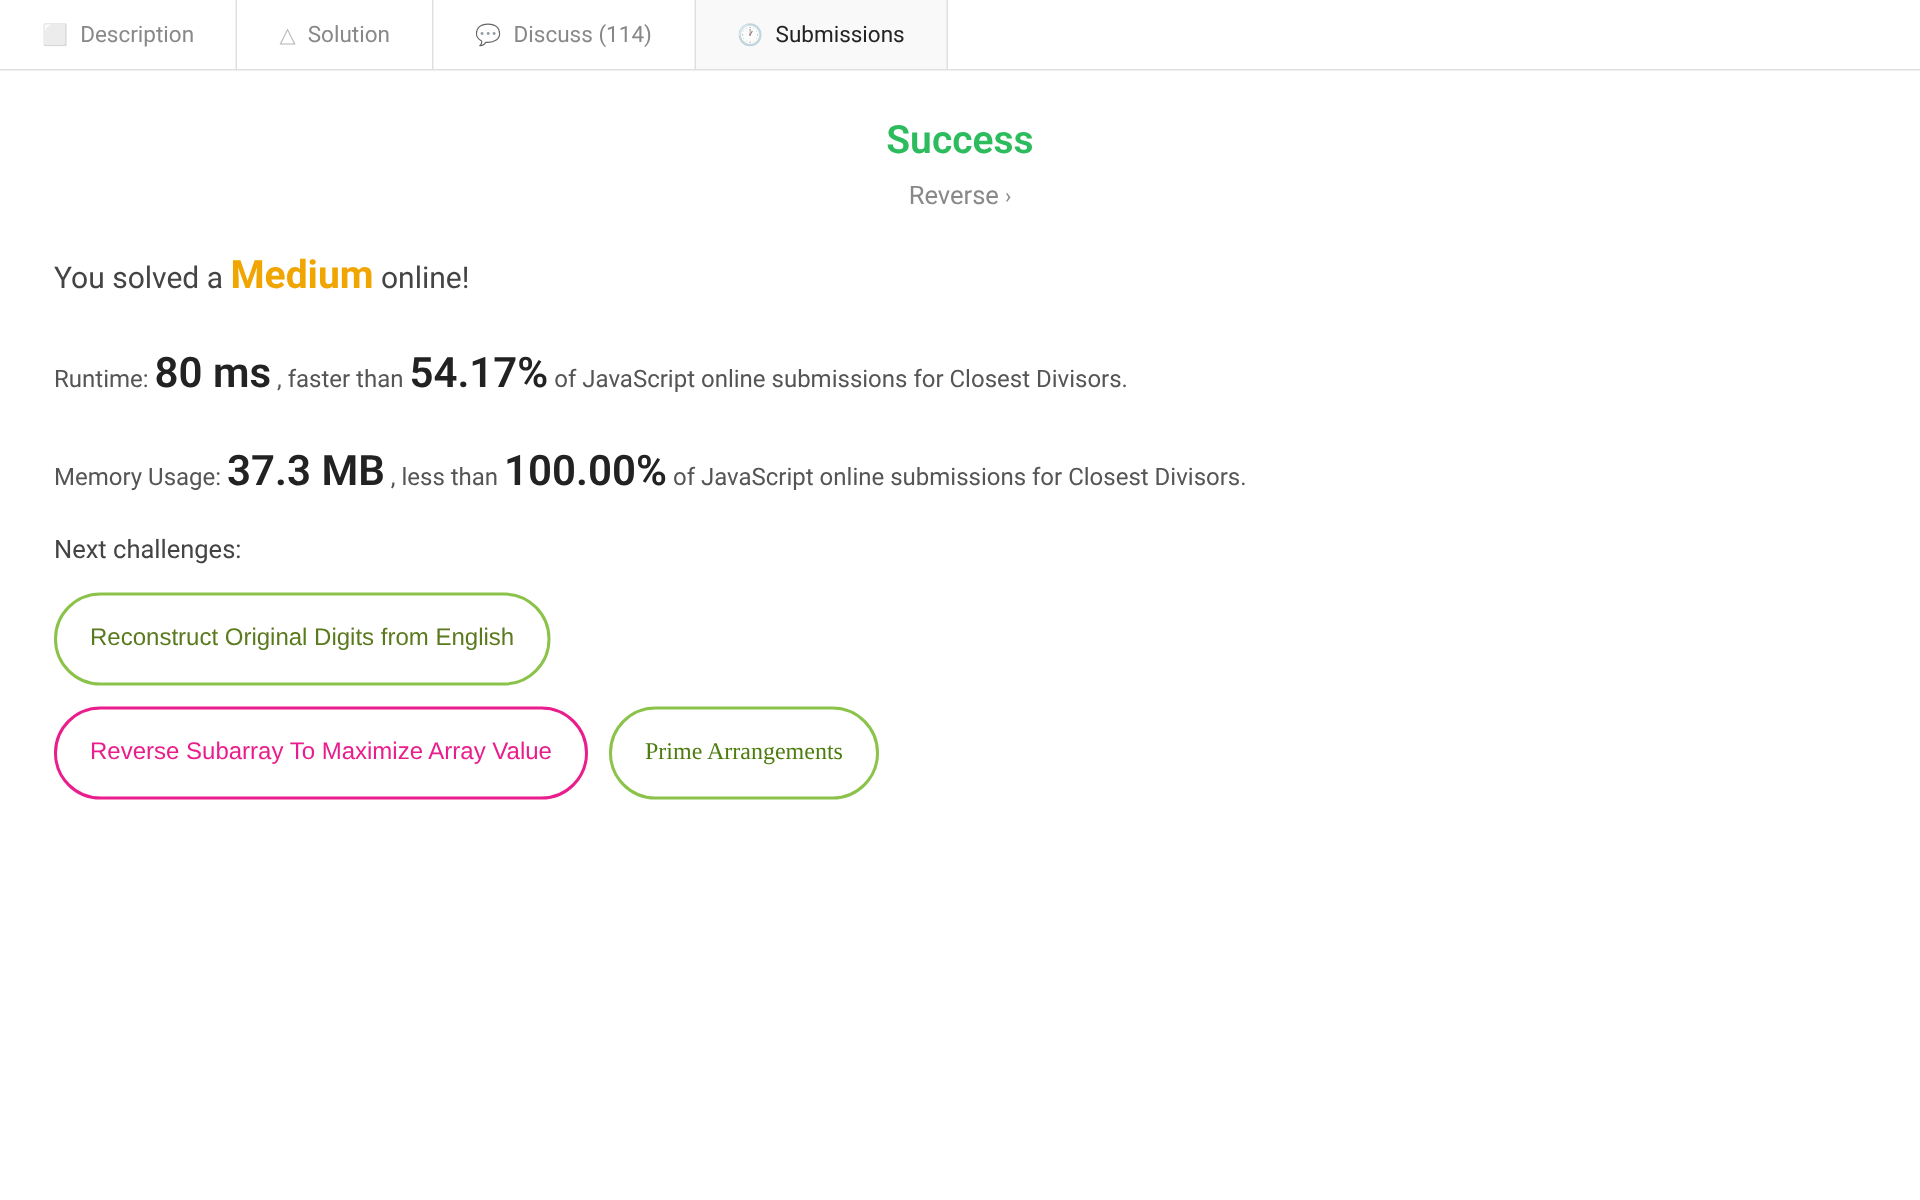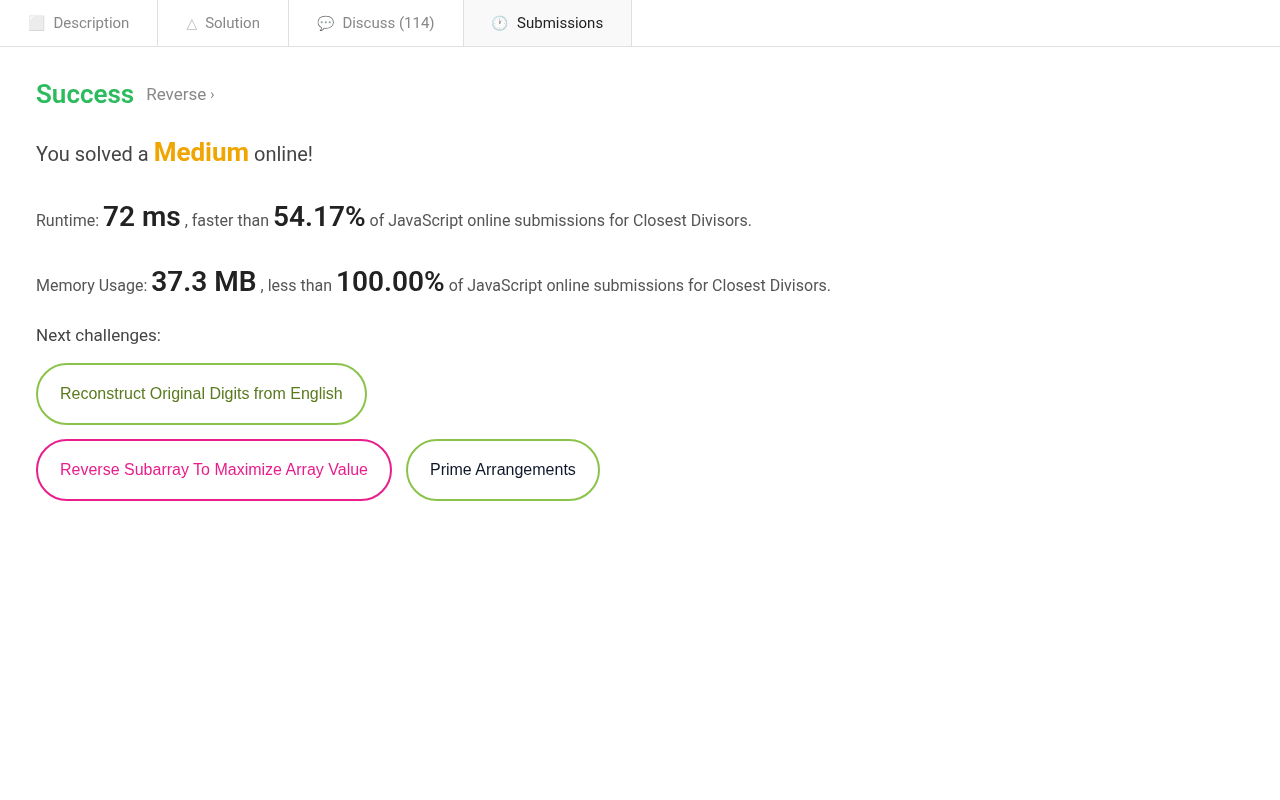--- a/index.html
+++ b/index.html
@@ -49,20 +49,21 @@
     .main {
       padding: 32px 36px;
     }
 
     
     .success-row {
       display: flex;
       align-items: center;
       gap: 12px;
       margin-bottom: 28px;
+      flex-direction: column;
     }
     .success-text {
       font-size: 26px;
       font-weight: 600;
       color: #2cbb5d;
     }
     .details-link {
       font-size: 17px;
       color: #888;
       cursor: pointer;
@@ -134,22 +135,23 @@
       color: #5a7a1e;
       background: #fff;
     }
     .pill-pink {
       border-color: #e91e8c;
       color: #e91e8c;
       background: #fff;
     }
     .pill-green-2 {
       border-color: #8bc34a;
-      color: #0f172a;
-      background: #fff;
+      color: #4d7c0f;
+      background: #fff;
+      font-family: Liberation Serif, serif;
     }
 
     
     .share-row {
       display: flex;
       align-items: center;
       gap: 18px;
       margin-top: 28px;
     }
     .share-label {
@@ -220,21 +222,21 @@
   </div>
 
   <div class="solved-line">
     <span>You solved a</span>
     <span class="difficulty-medium"> </span><span class="difficulty-medium">Medium</span>
     <span> </span><span>online!</span>
   </div>
 
   <div class="stat-line">
     <span>Runtime:</span>
-    <span class="stat-value"> </span><span class="stat-value">72 ms</span>
+    <span class="stat-value"> </span><span class="stat-value">80 ms</span>
     <span>, faster than</span>
     <span class="stat-percent"> </span><span class="stat-percent">54.17%</span>
     <span> </span><span>of JavaScript online submissions for Closest Divisors.</span>
   </div>
 
   <div class="stat-line">
     <span>Memory Usage:</span>
     <span class="stat-value"> </span><span class="stat-value">37.3 MB</span>
     <span>, less than</span>
     <span class="stat-percent"> </span><span class="stat-percent">100.00%</span>

